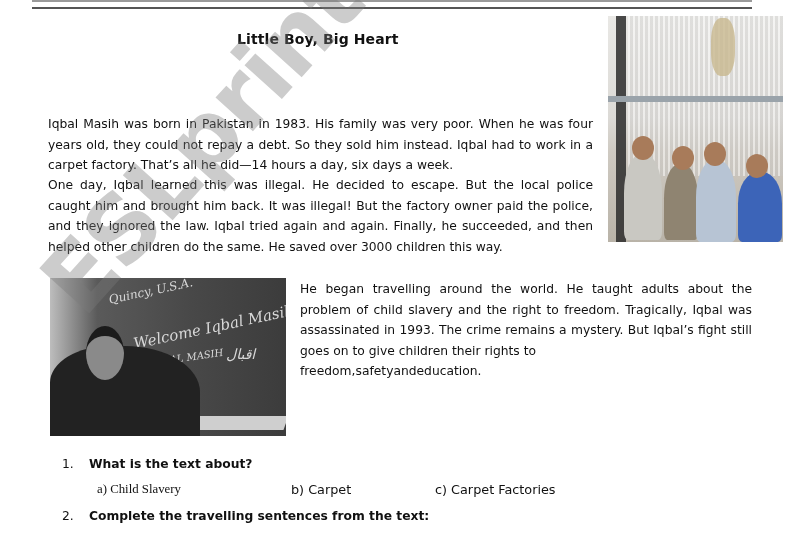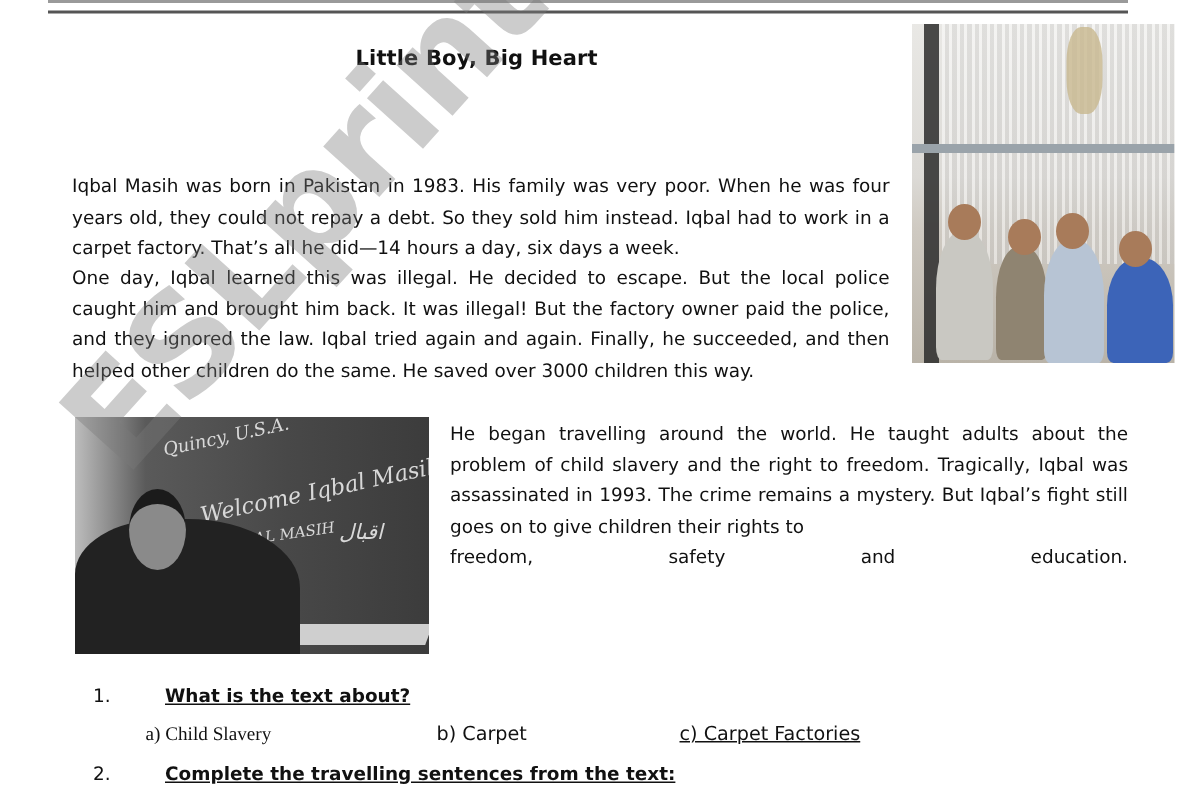--- a/index.html
+++ b/index.html
@@ -17,21 +17,21 @@
     font-size:14px; font-weight:bold; 
     letter-spacing:0.1px; white-space:nowrap;
   }
   .para {
     position:absolute; font-size:12.3px; line-height:20.5px;
     text-align:justify; text-align-last:left; margin:0;
   }
   .p1 { top:76px; left:48px; width:545px;margin-top:38px; }
   .p2 { top:175px; left:48px; width:545px; }
   .p3 { top:279px; left:300px; width:452px; }
-  .p3 .last { display:flex; justify-content:space-between; }
+  .p3 .last { display:flex; }
 
   .photo { position:absolute; overflow:hidden; }
   .photo-loom { top:16px; left:608px; width:175px; height:226px;
     background:linear-gradient(180deg,#e9e8e5 0%,#dcdad6 45%,#cfcac2 60%,#b9b3a8 100%); }
   .photo-loom .frame { position:absolute; left:8px; top:0; width:10px; height:100%; background:#2c2c2c; opacity:.85; }
   .photo-loom .bar { position:absolute; left:0; top:80px; width:100%; height:6px; background:#9aa3aa; }
   .photo-loom .strings { position:absolute; left:20px; top:0; right:0; height:160px;
     background:repeating-linear-gradient(90deg, rgba(255,255,255,.5) 0 2px, rgba(200,200,200,.3) 2px 5px); }
   .photo-loom .tassel { position:absolute; left:103px; top:2px; width:24px; height:58px; background:#c8b88e; border-radius:40%; opacity:.8; }
   .kid { position:absolute; border-radius:45% 45% 10% 10%; }
@@ -43,21 +43,21 @@
 
   .photo-board { top:278px; left:50px; width:236px; height:158px;
     background:linear-gradient(90deg,#bdbdbd 0%, #5a5a5a 20%, #484848 60%, #3c3c3c 100%); }
   .photo-board .chalk { position:absolute; color:#d8d8d8; font-family:"DejaVu Serif", serif; font-style:italic; white-space:nowrap; }
   .photo-board .boy { position:absolute; left:0; top:68px; width:150px; height:92px; background:#222; border-radius:40% 50% 0 0; }
   .photo-board .boyhead { position:absolute; left:36px; top:48px; width:38px; height:44px; border-radius:50%; background:#8a8a8a; border-top:10px solid #1b1b1b; }
   .photo-board .ledge { position:absolute; left:90px; bottom:6px; width:146px; height:14px; background:#cfcfcf; transform:skewX(-20deg); }
 
   .q { position:absolute; font-size:12.3px; white-space:nowrap; }
   .q .num { position:absolute; left:0; }
-  .q .txt { position:absolute; left:48px; font-weight:bold; text-decoration:underline; }
+  .q .txt { position:absolute; left:27px; font-weight:bold; }
   .q1 { top:457px; left:62px; }
   .q2 { top:509px; left:62px; }
   .opts { position:absolute; top:482px; left:97px; font-size:12.8px; white-space:nowrap; }
   .opts span { position:absolute; }
 
   .watermark {
     position:absolute; left:60px; top:245px;
     font-size:92px; font-weight:bold; color:#7a7a7a; opacity:.38;
     transform:rotate(-48deg); transform-origin:left center;
     white-space:nowrap; pointer-events:none; letter-spacing:-2px;
@@ -113,20 +113,20 @@
   </div>
 </div>
 
 <div class="q q1">
   <span class="num">1.</span>
   <span class="txt">What is the text about?</span>
 </div>
 <div class="opts">
   <span style="left:0;font-family:Liberation Serif, serif;">a) Child Slavery</span>
   <span style="left:194px;">b) Carpet</span>
-  <span style="left:356px;text-decoration:underline;">c) Carpet Factories</span>
+  <span style="left:338px;">c) Carpet Factories</span>
 </div>
 <div class="q q2">
   <span class="num">2.</span>
   <span class="txt">Complete the travelling sentences from the text:</span>
 </div>
 
 <div class="watermark">ESLprintables.com</div>
 
 </body></html>

